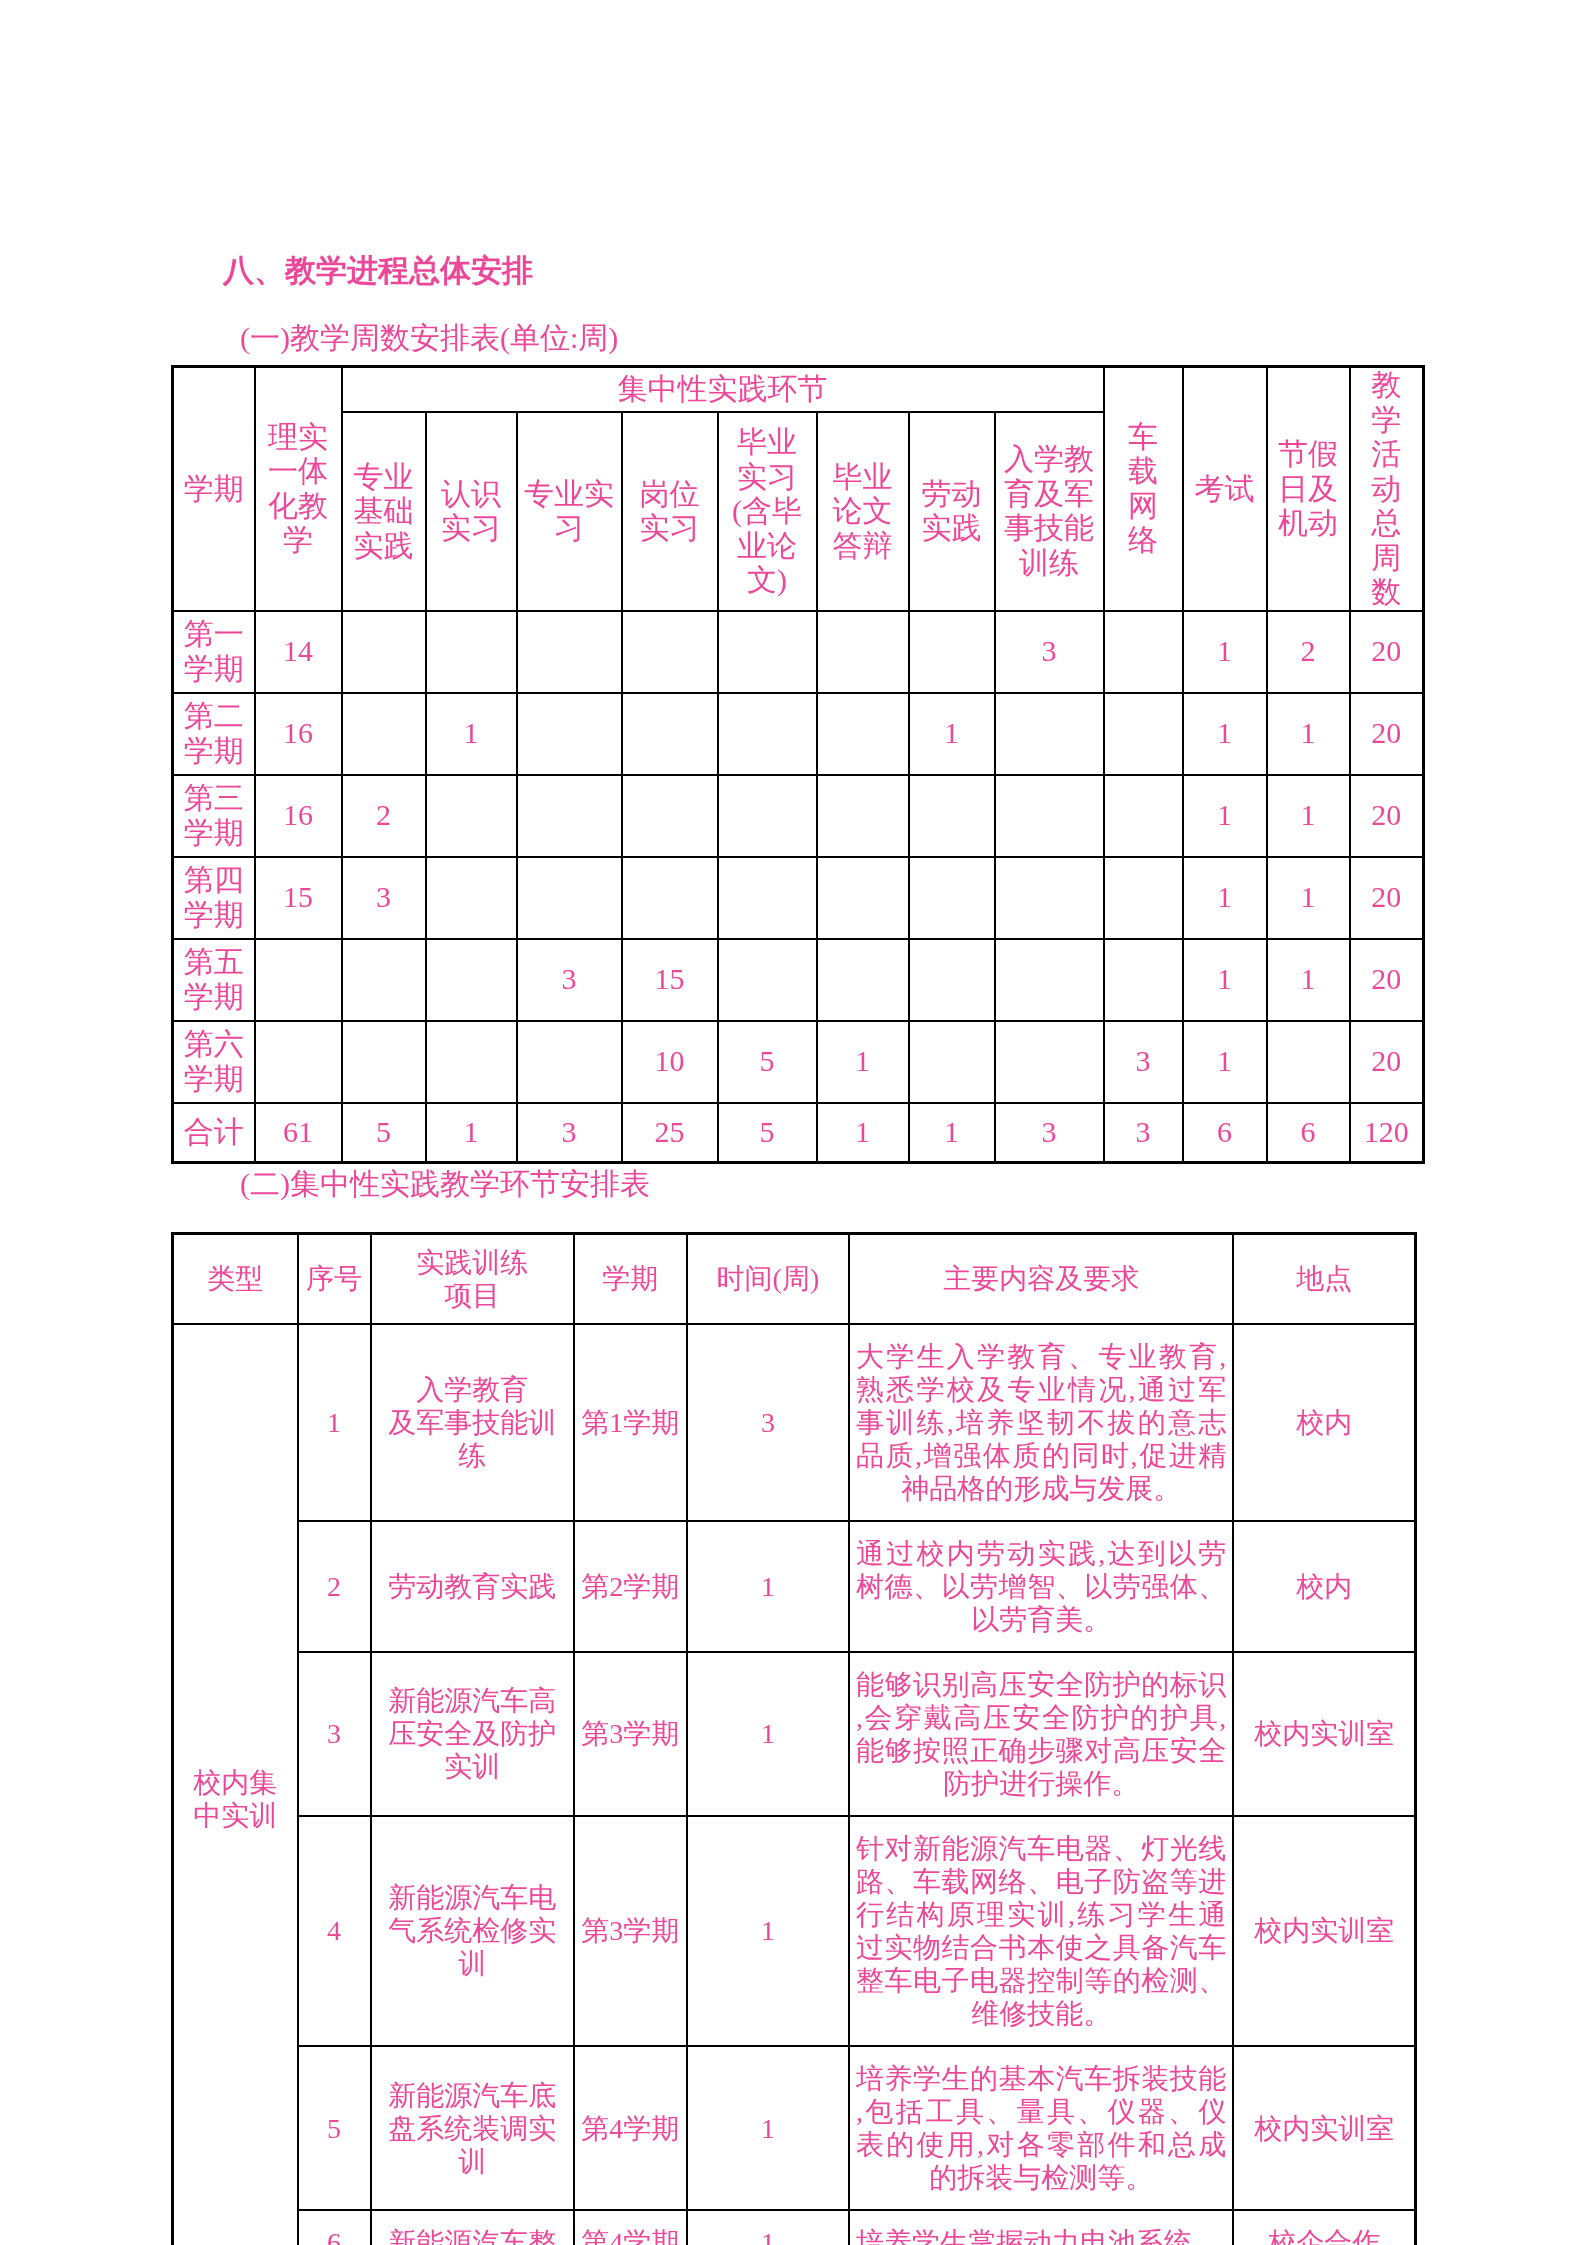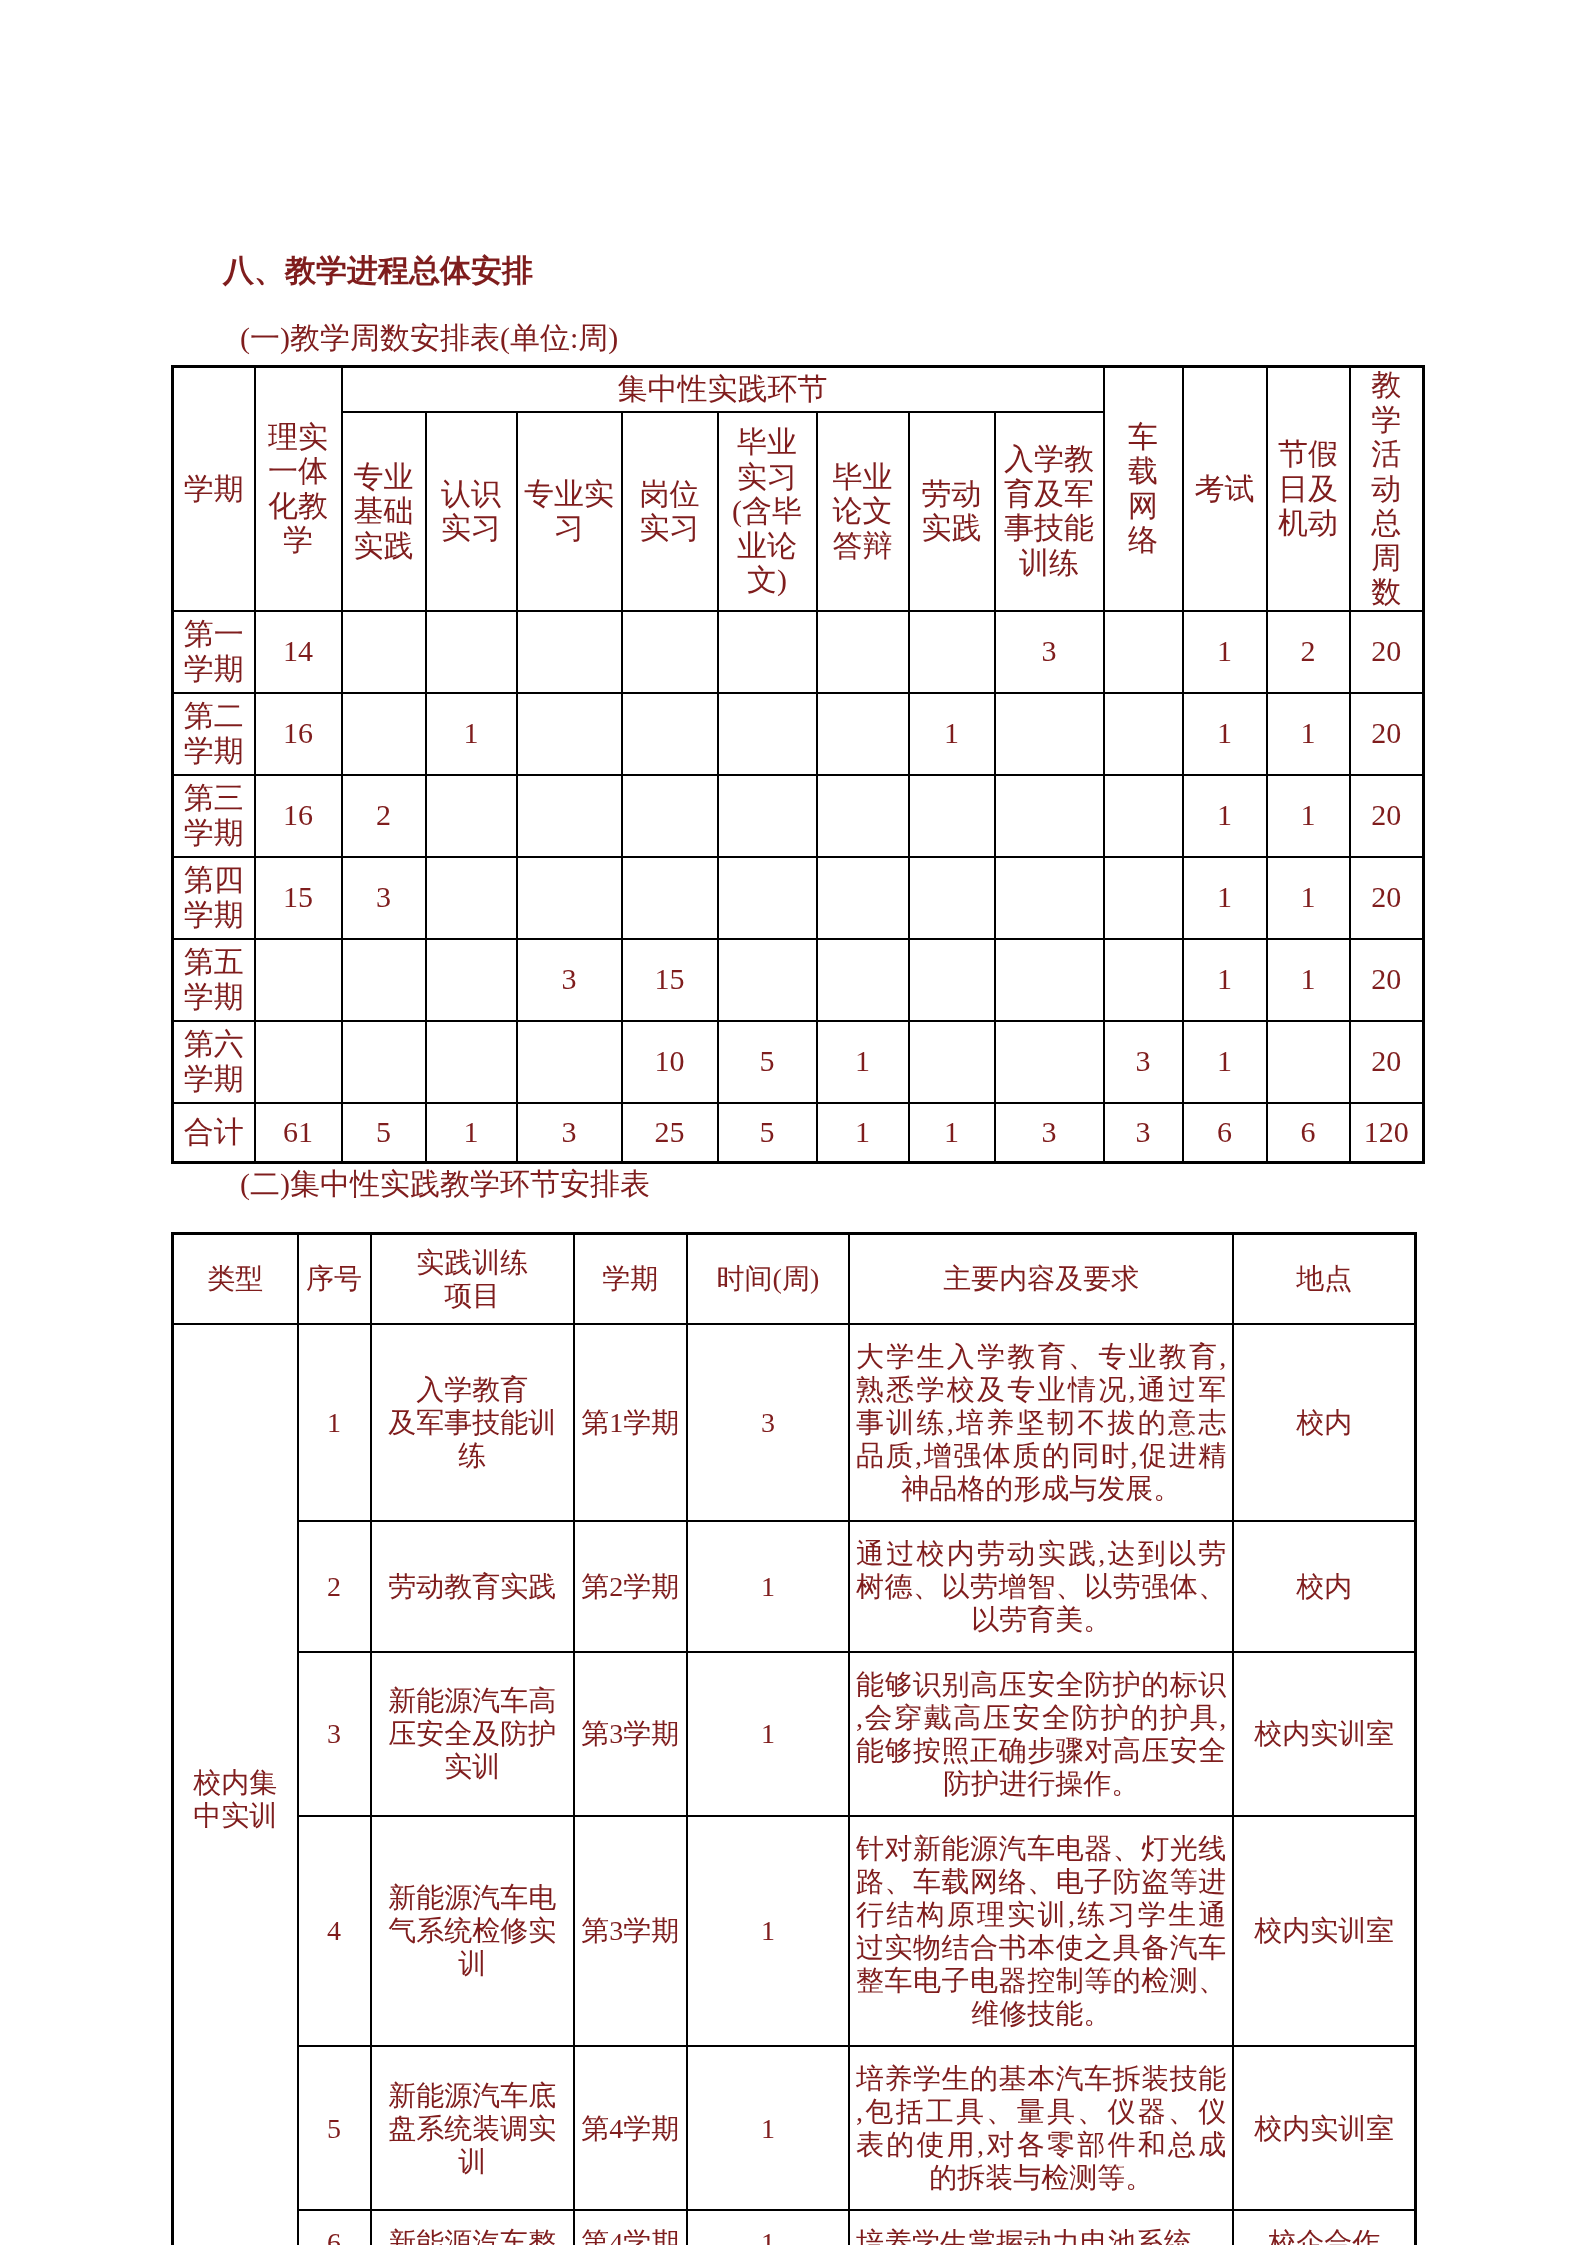--- a/index.html
+++ b/index.html
@@ -1,21 +1,21 @@
 <!DOCTYPE html>
 <html><head>
 <meta charset="utf-8">
 <style>
   html,body { margin:0; padding:0; background:#e9e9e9; }
   .page {
     position:relative;
     width:1587px; height:2245px;
     margin:0 auto;
     background:#ffffff;
-    color:#7f1d1d;
+    color:#ec4899;
     font-family:"Liberation Serif","DejaVu Serif",serif;
     overflow:hidden;
   }
   .section-title {
     position:absolute; left:223px; top:252px;
     font-family:"Liberation Sans","DejaVu Sans",sans-serif;
     font-weight:bold; font-size:31px; line-height:1.2;
   }
   .sub-title {
     position:absolute; left:240px;

